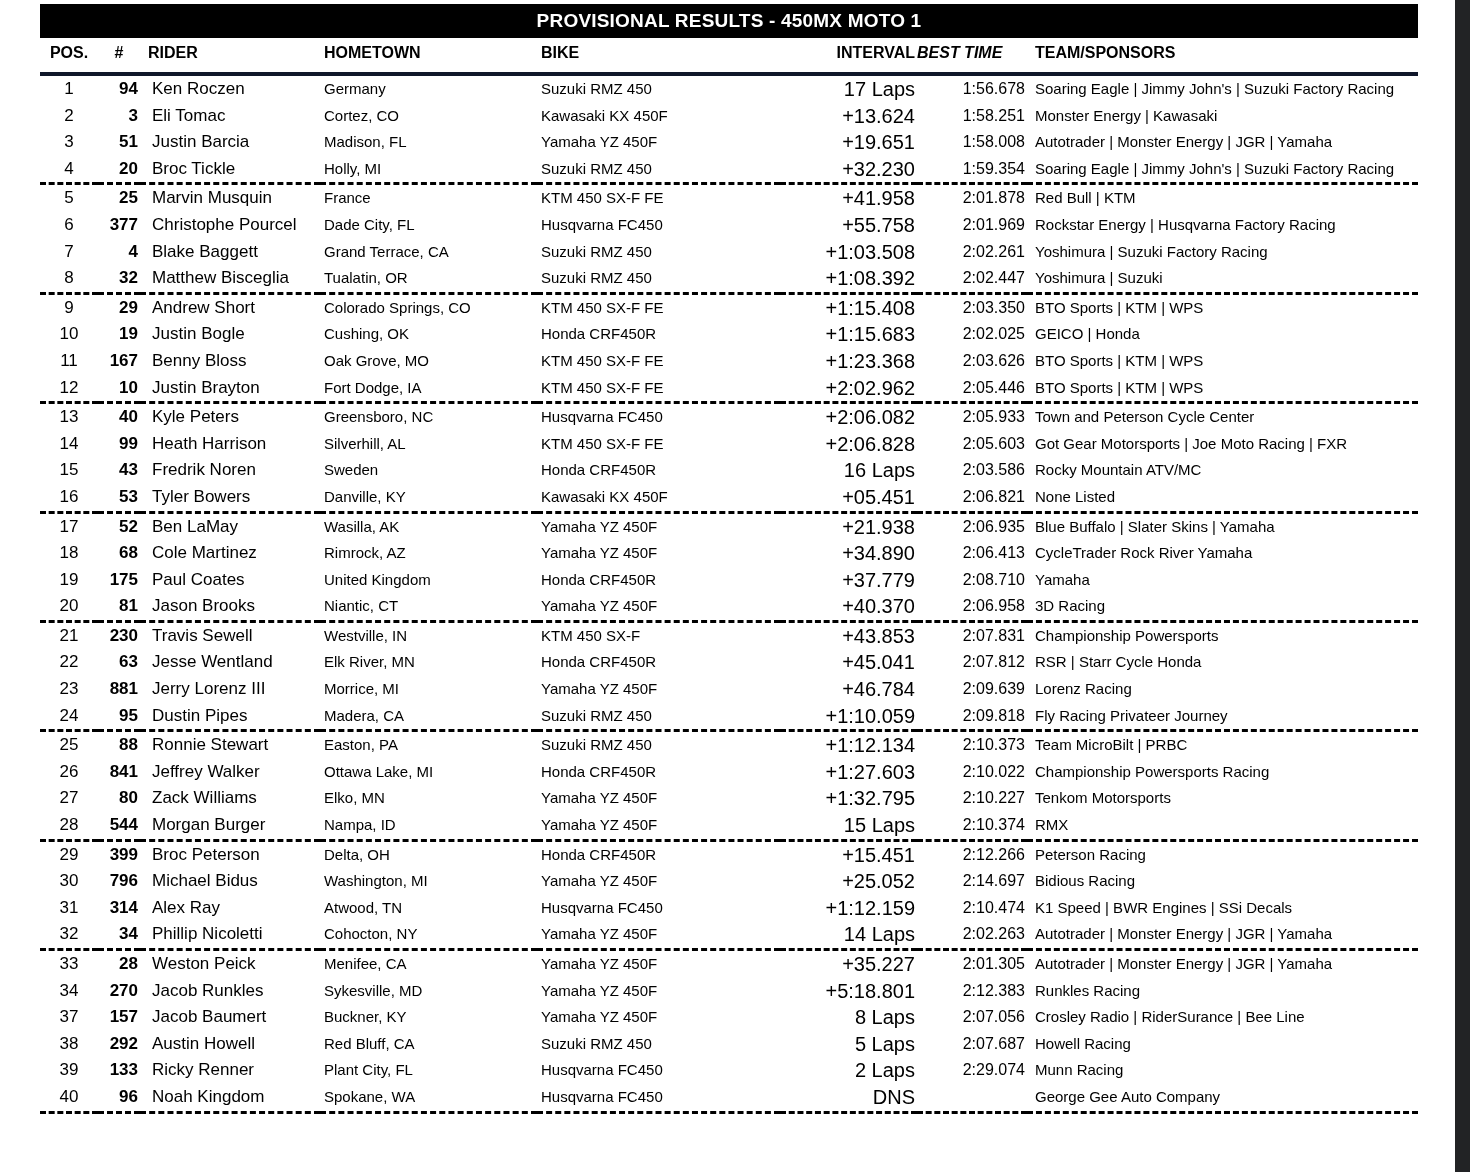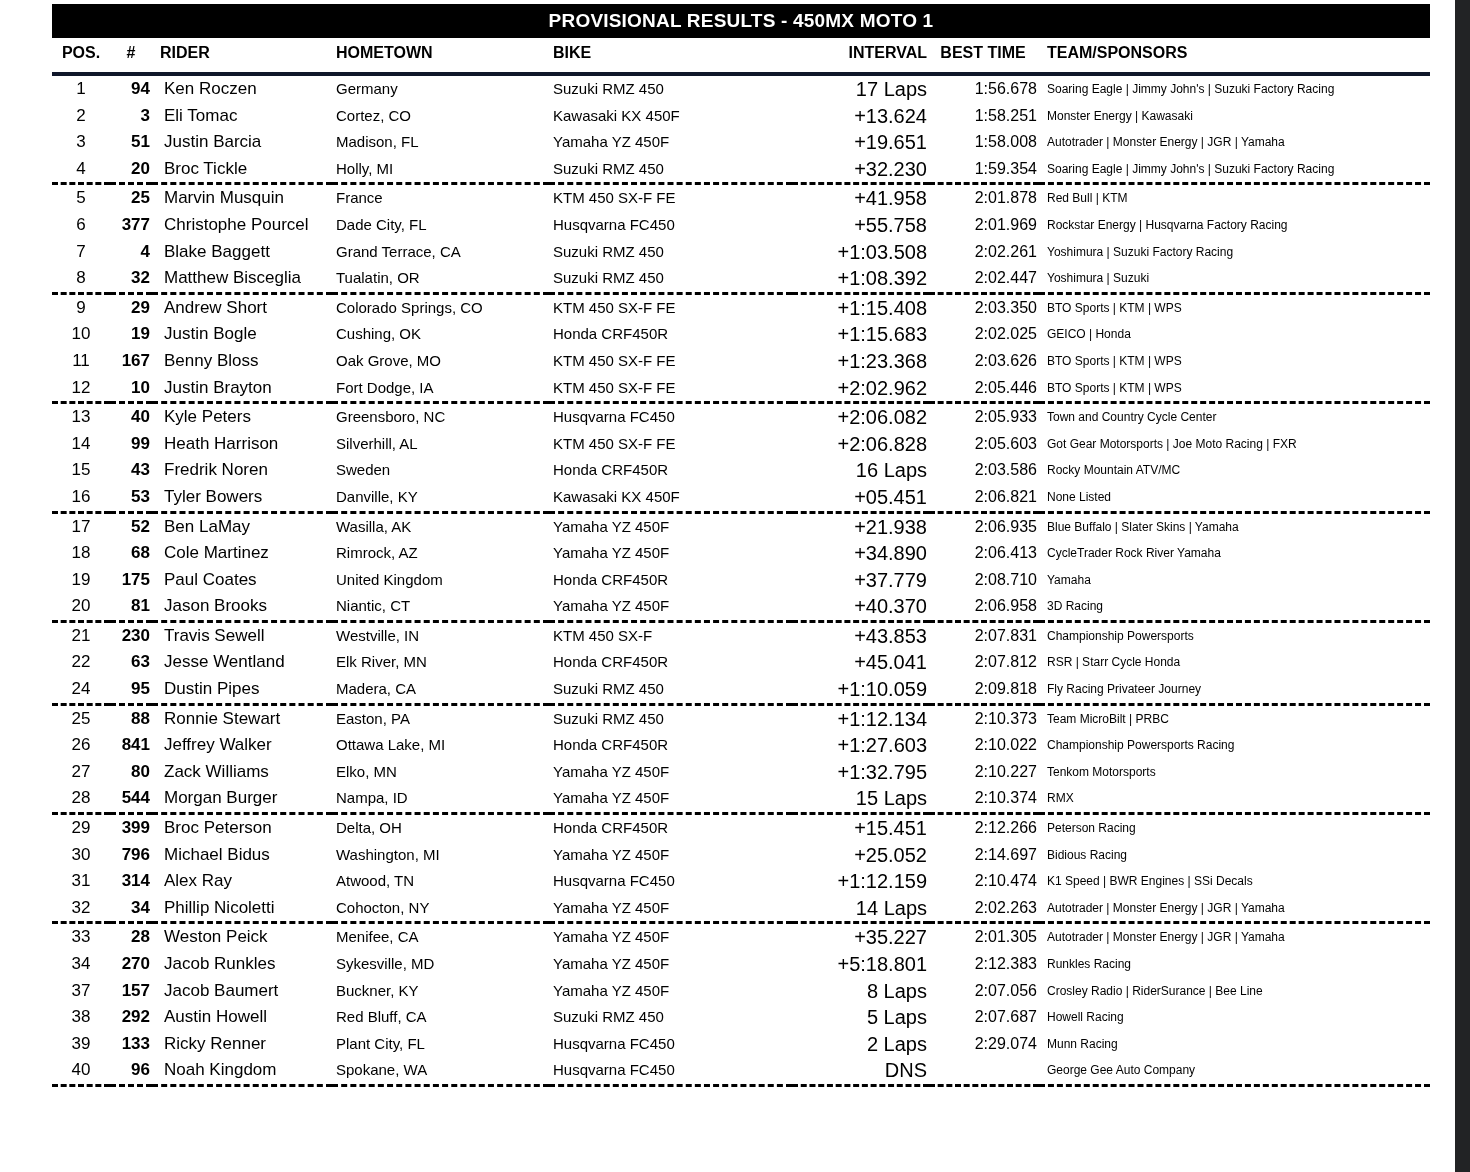--- a/index.html
+++ b/index.html
@@ -20,21 +20,21 @@
   .right-edge-strip {
     position: absolute;
     top: 0;
     right: 0;
     width: 15px;
     height: 1172px;
     background: #222325;
   }
   .sheet {
     position: absolute;
-    left: 12px;
+    left: 0;
     top: 0;
     width: 1455px;
     height: 1172px;
     background: #ffffff;
   }
   .title-bar {
     position: absolute;
     left: 40px;
     top: 4px;
     width: 1378px;
@@ -77,21 +77,21 @@
     padding: 0 0 10px 0;
     vertical-align: bottom;
     white-space: nowrap;
   }
   thead th.th-pos      { text-align: center; }
   thead th.th-num      { text-align: center; }
   thead th.th-rider    { padding-left: 8px; }
   thead th.th-home     { padding-left: 4px; }
   thead th.th-bike     { padding-left: 4px; }
   thead th.th-interval { text-align: right; padding-right: 2px; }
-  thead th.th-best     { text-align: center; padding-right: 2px; }
+  thead th.th-best     { text-align: left; padding-right: 2px; font-style: italic; }
   thead th.th-team     { padding-left: 8px; }
 
   thead tr.header-row th {
     border-bottom: 4px solid #0f172a;
   }
 
   tbody td {
     padding: 0;
     height: 26.6px;
     line-height: 26.6px;
@@ -99,21 +99,21 @@
     overflow: hidden;
     vertical-align: middle;
   }
   td.c-pos      { text-align: center; font-size: 17px; }
   td.c-num      { text-align: right; font-weight: bold; font-size: 17px; padding-right: 2px;}
   td.c-rider    { padding-left: 12px; font-size: 17px; }
   td.c-home     { padding-left: 4px; font-size: 15px; }
   td.c-bike     { padding-left: 4px; font-size: 15px; }
   td.c-interval { text-align: right; padding-right: 2px; font-size: 20px; }
   td.c-best     { text-align: right; padding-right: 2px; font-size: 16px; }
-  td.c-team     { padding-left: 8px; font-size: 12px; margin-top: 22px; }
+  td.c-team     { padding-left: 8px; font-size: 15px; margin-top: 22px; }
 
   tbody tr.group-end td {
     border-bottom: 3px dashed #000000;
   }
   tbody tr.last-row td {
     border-bottom: 3px dashed #000000;
   }
 </style>
 </head>
 <body>
@@ -269,21 +269,21 @@
               <td class="c-team">BTO Sports | KTM | WPS</td>
             </tr>
             <tr>
               <td class="c-pos">13</td>
               <td class="c-num">40</td>
               <td class="c-rider">Kyle Peters</td>
               <td class="c-home">Greensboro, NC</td>
               <td class="c-bike">Husqvarna FC450</td>
               <td class="c-interval">+2:06.082</td>
               <td class="c-best">2:05.933</td>
-              <td class="c-team">Town and Country Cycle Center</td>
+              <td class="c-team">Town and Peterson Cycle Center</td>
             </tr>
             <tr>
               <td class="c-pos">14</td>
               <td class="c-num">99</td>
               <td class="c-rider">Heath Harrison</td>
               <td class="c-home">Silverhill, AL</td>
               <td class="c-bike">KTM 450 SX-F FE</td>
               <td class="c-interval">+2:06.828</td>
               <td class="c-best">2:05.603</td>
               <td class="c-team">Got Gear Motorsports | Joe Moto Racing | FXR</td>
@@ -360,20 +360,30 @@
             </tr>
             <tr>
               <td class="c-pos">22</td>
               <td class="c-num">63</td>
               <td class="c-rider">Jesse Wentland</td>
               <td class="c-home">Elk River, MN</td>
               <td class="c-bike">Honda CRF450R</td>
               <td class="c-interval">+45.041</td>
               <td class="c-best">2:07.812</td>
               <td class="c-team">RSR | Starr Cycle Honda</td>
+            </tr>
+            <tr>
+              <td class="c-pos">23</td>
+              <td class="c-num">881</td>
+              <td class="c-rider">Jerry Lorenz III</td>
+              <td class="c-home">Morrice, MI</td>
+              <td class="c-bike">Yamaha YZ 450F</td>
+              <td class="c-interval">+46.784</td>
+              <td class="c-best">2:09.639</td>
+              <td class="c-team">Lorenz Racing</td>
             </tr>
             <tr class="group-end">
               <td class="c-pos">24</td>
               <td class="c-num">95</td>
               <td class="c-rider">Dustin Pipes</td>
               <td class="c-home">Madera, CA</td>
               <td class="c-bike">Suzuki RMZ 450</td>
               <td class="c-interval">+1:10.059</td>
               <td class="c-best">2:09.818</td>
               <td class="c-team">Fly Racing Privateer Journey</td>

